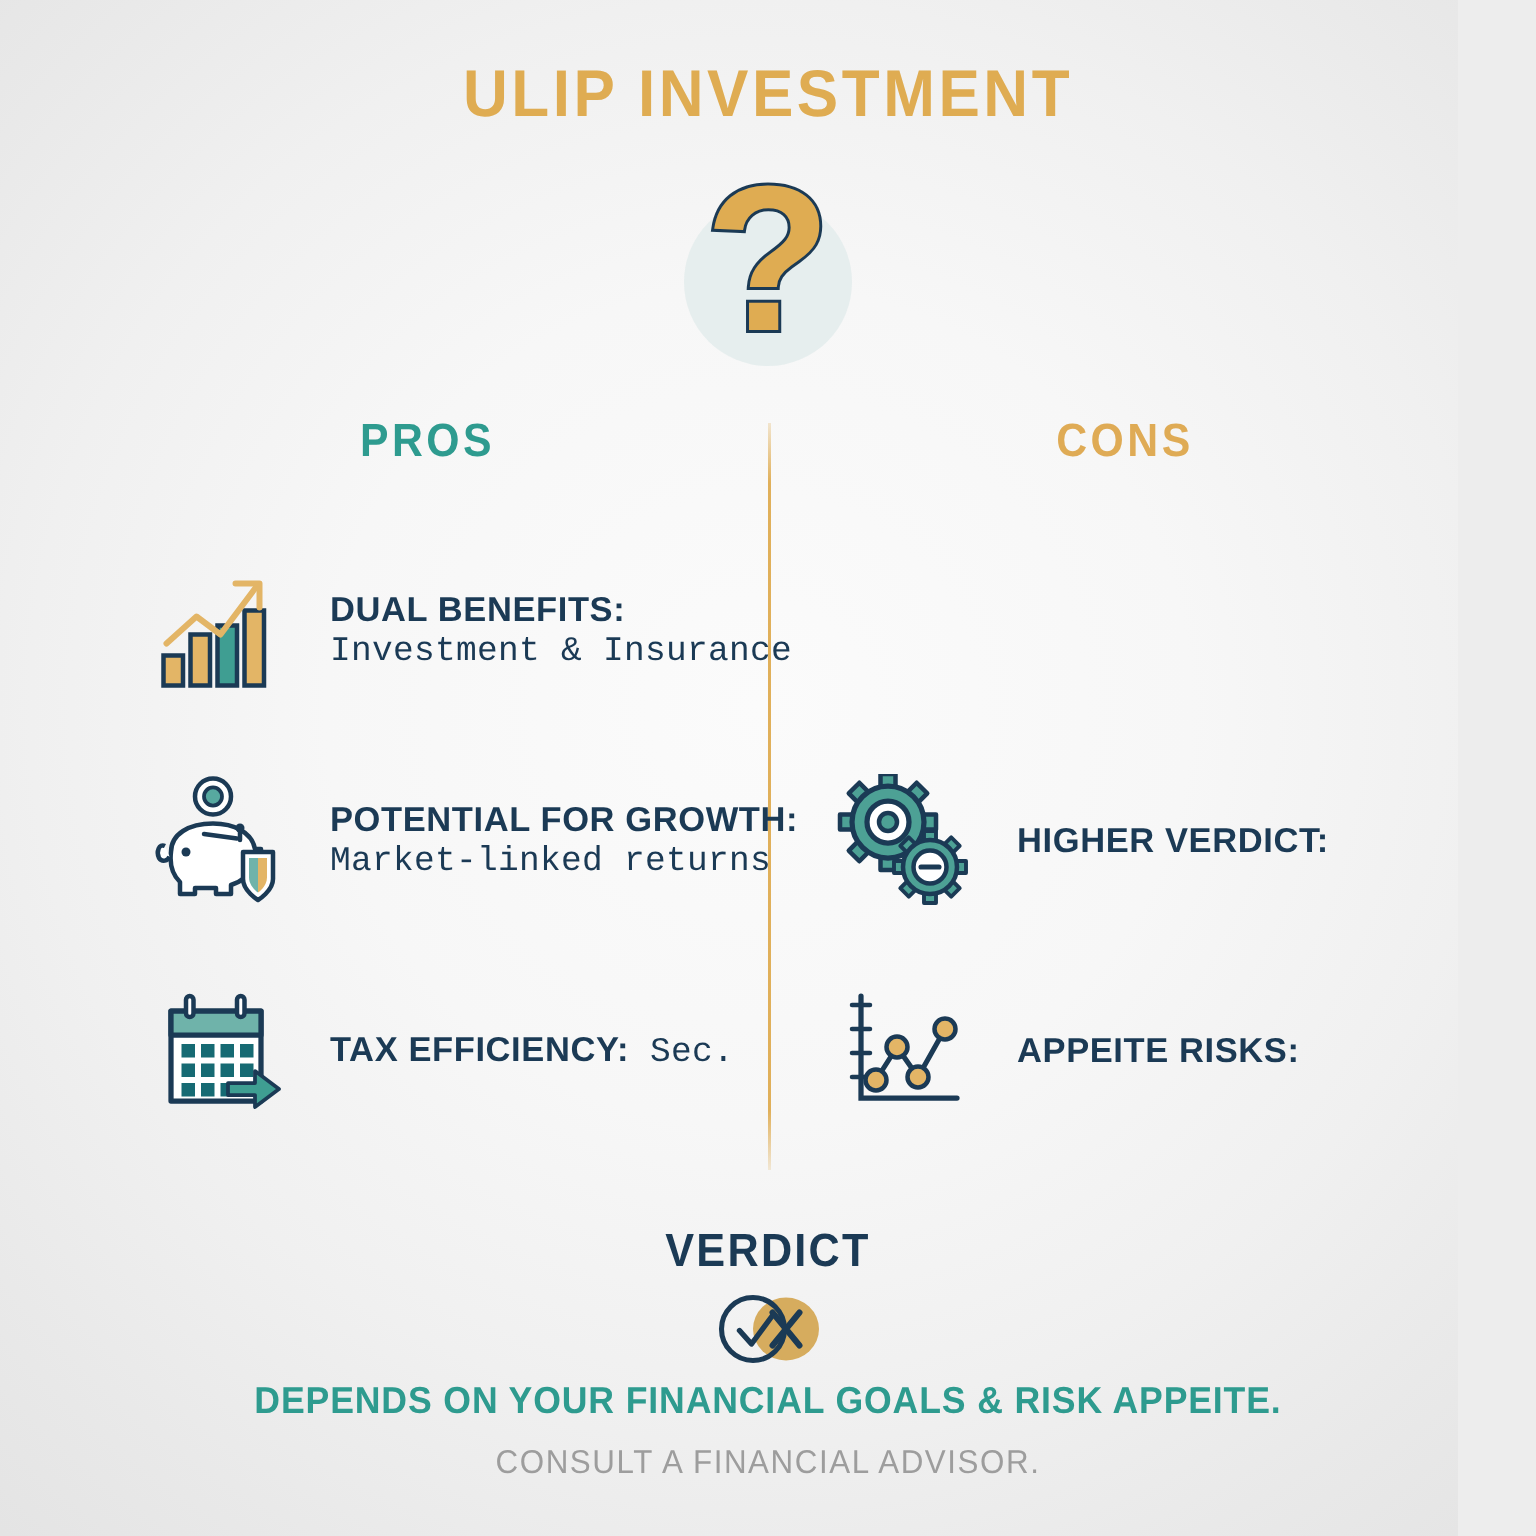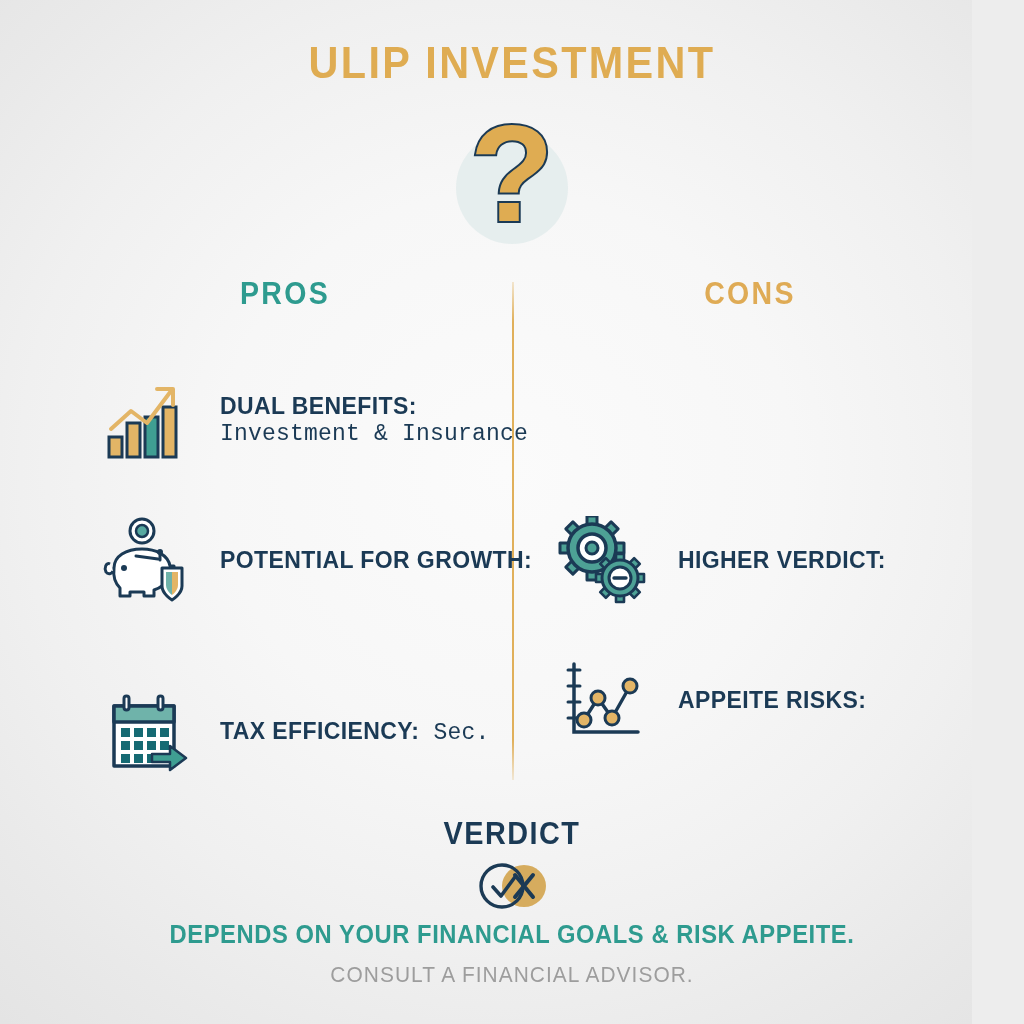--- a/index.html
+++ b/index.html
@@ -120,21 +120,21 @@
     gap: 30px;
     width: 420px;
   }
   .row.left  { left: 98px; }
   .row.right { left: 556px; }
   .row.r1 { top: 374px; }
   .row.r2 { top: 514px; }
   .row.r3 { top: 654px; }
   .row.left.r1  { top: 374px; }
   .row.left.r2  { top: 514px; }
-  .row.left.r3  { top: 686px; }
+  .row.left.r3  { top: 654px; }
 
   .icon-box {
     flex: 0 0 auto;
     width: 92px;
     height: 92px;
     display: flex;
     align-items: center;
     justify-content: center;
   }
   .row-text {
@@ -252,20 +252,21 @@
         <path d="M36 40 L58 43" stroke="#1b3a55" stroke-width="3" stroke-linecap="round"></path>
         <path d="M60 44 L60 37" stroke="#1b3a55" stroke-width="3" stroke-linecap="round"></path>
         <circle cx="60" cy="36" r="3" fill="#1b3a55"></circle>
         <path d="M62 52 L62 70 C62 78 72 84 72 84 C72 84 82 78 82 70 L82 52 Z" fill="#ffffff" stroke="#1b3a55" stroke-width="3" stroke-linejoin="round"></path>
         <path d="M66 56 L72 56 L72 79 C72 79 66 75 66 69 Z" fill="#6fb3aa"></path>
         <path d="M72 56 L78 56 L78 69 C78 75 72 79 72 79 Z" fill="#e3b566"></path>
       </svg>
     </div>
     <div class="row-text">
       <span class="line hl">POTENTIAL FOR GROWTH:</span>
+      <span class="line sub">Market-linked returns</span>
     </div>
   </div>
 
   <div class="row left r3">
     <div class="icon-box">
       <svg width="88" height="88" viewBox="0 0 88 88">
         <path d="M14 18 H74 V78 H14 Z" fill="#ffffff" stroke="#1b3a55" stroke-width="3.5" stroke-linejoin="round"></path>
         <path d="M14 18 H74 V34 H14 Z" fill="#6fb3aa" stroke="#1b3a55" stroke-width="3.5" stroke-linejoin="round"></path>
         <rect x="24" y="8" width="5" height="14" rx="2.5" fill="#ffffff" stroke="#1b3a55" stroke-width="3"></rect>
         <rect x="58" y="8" width="5" height="14" rx="2.5" fill="#ffffff" stroke="#1b3a55" stroke-width="3"></rect>

